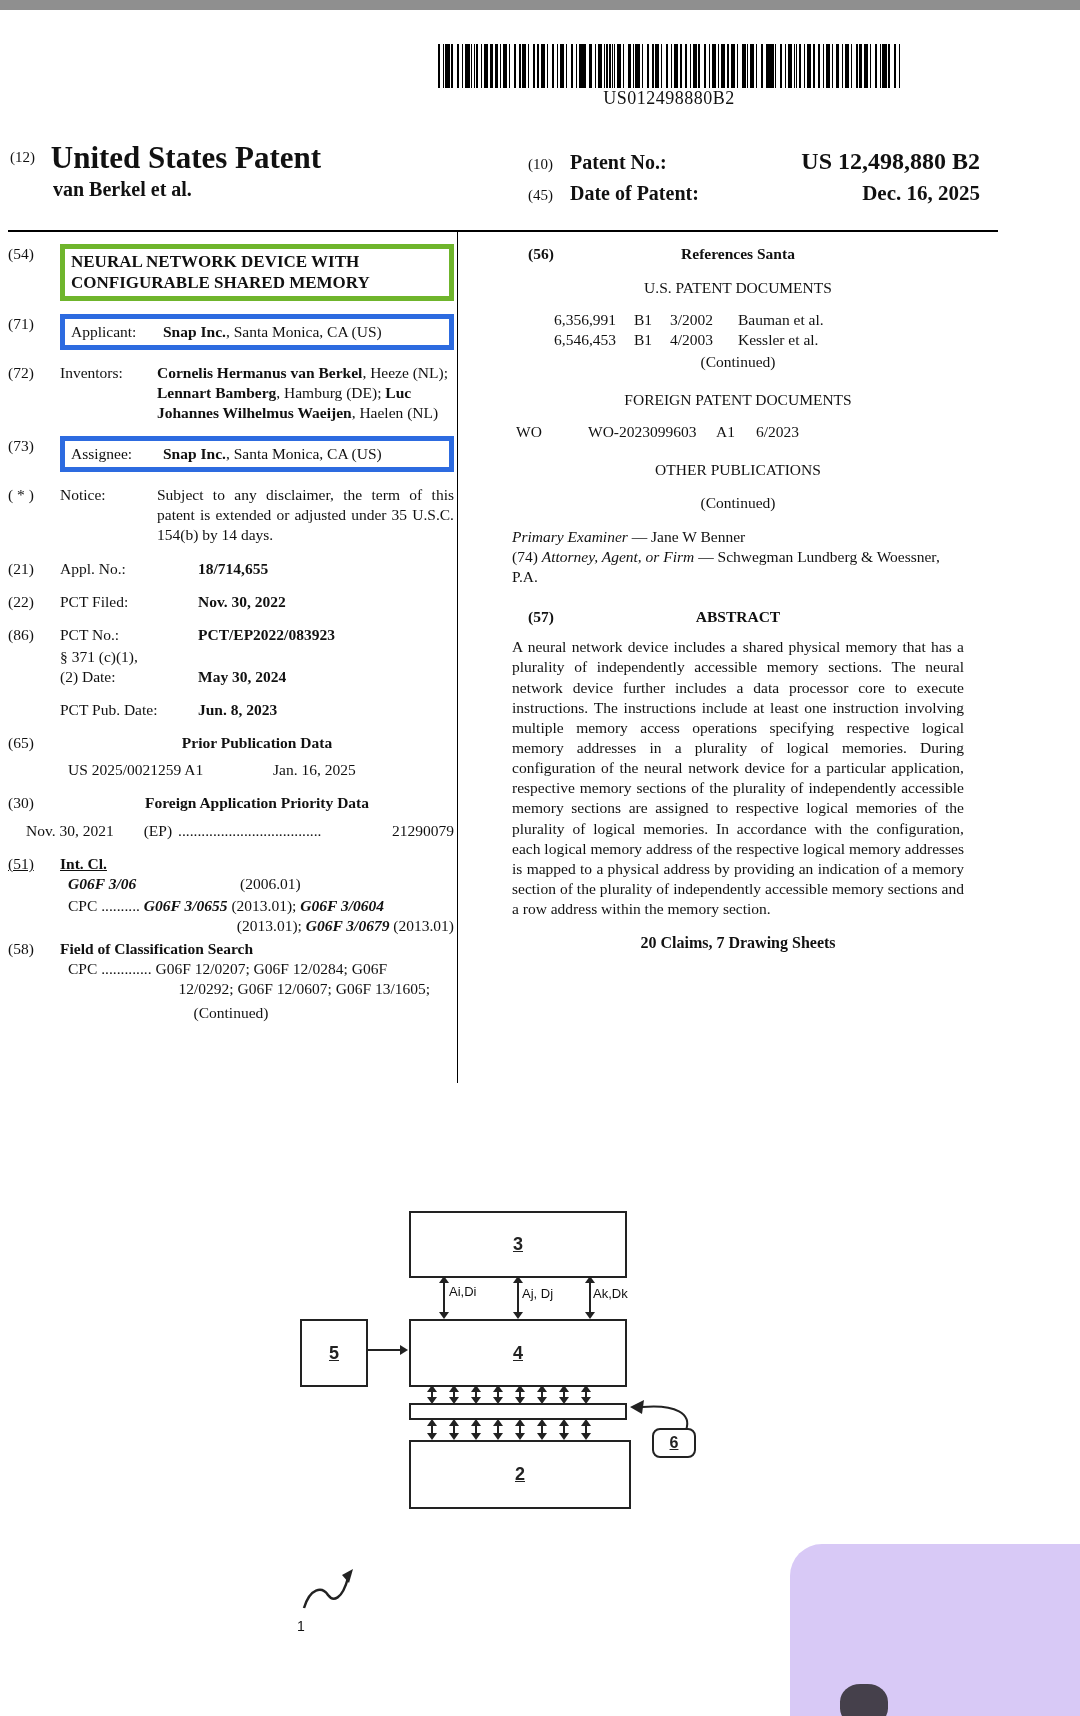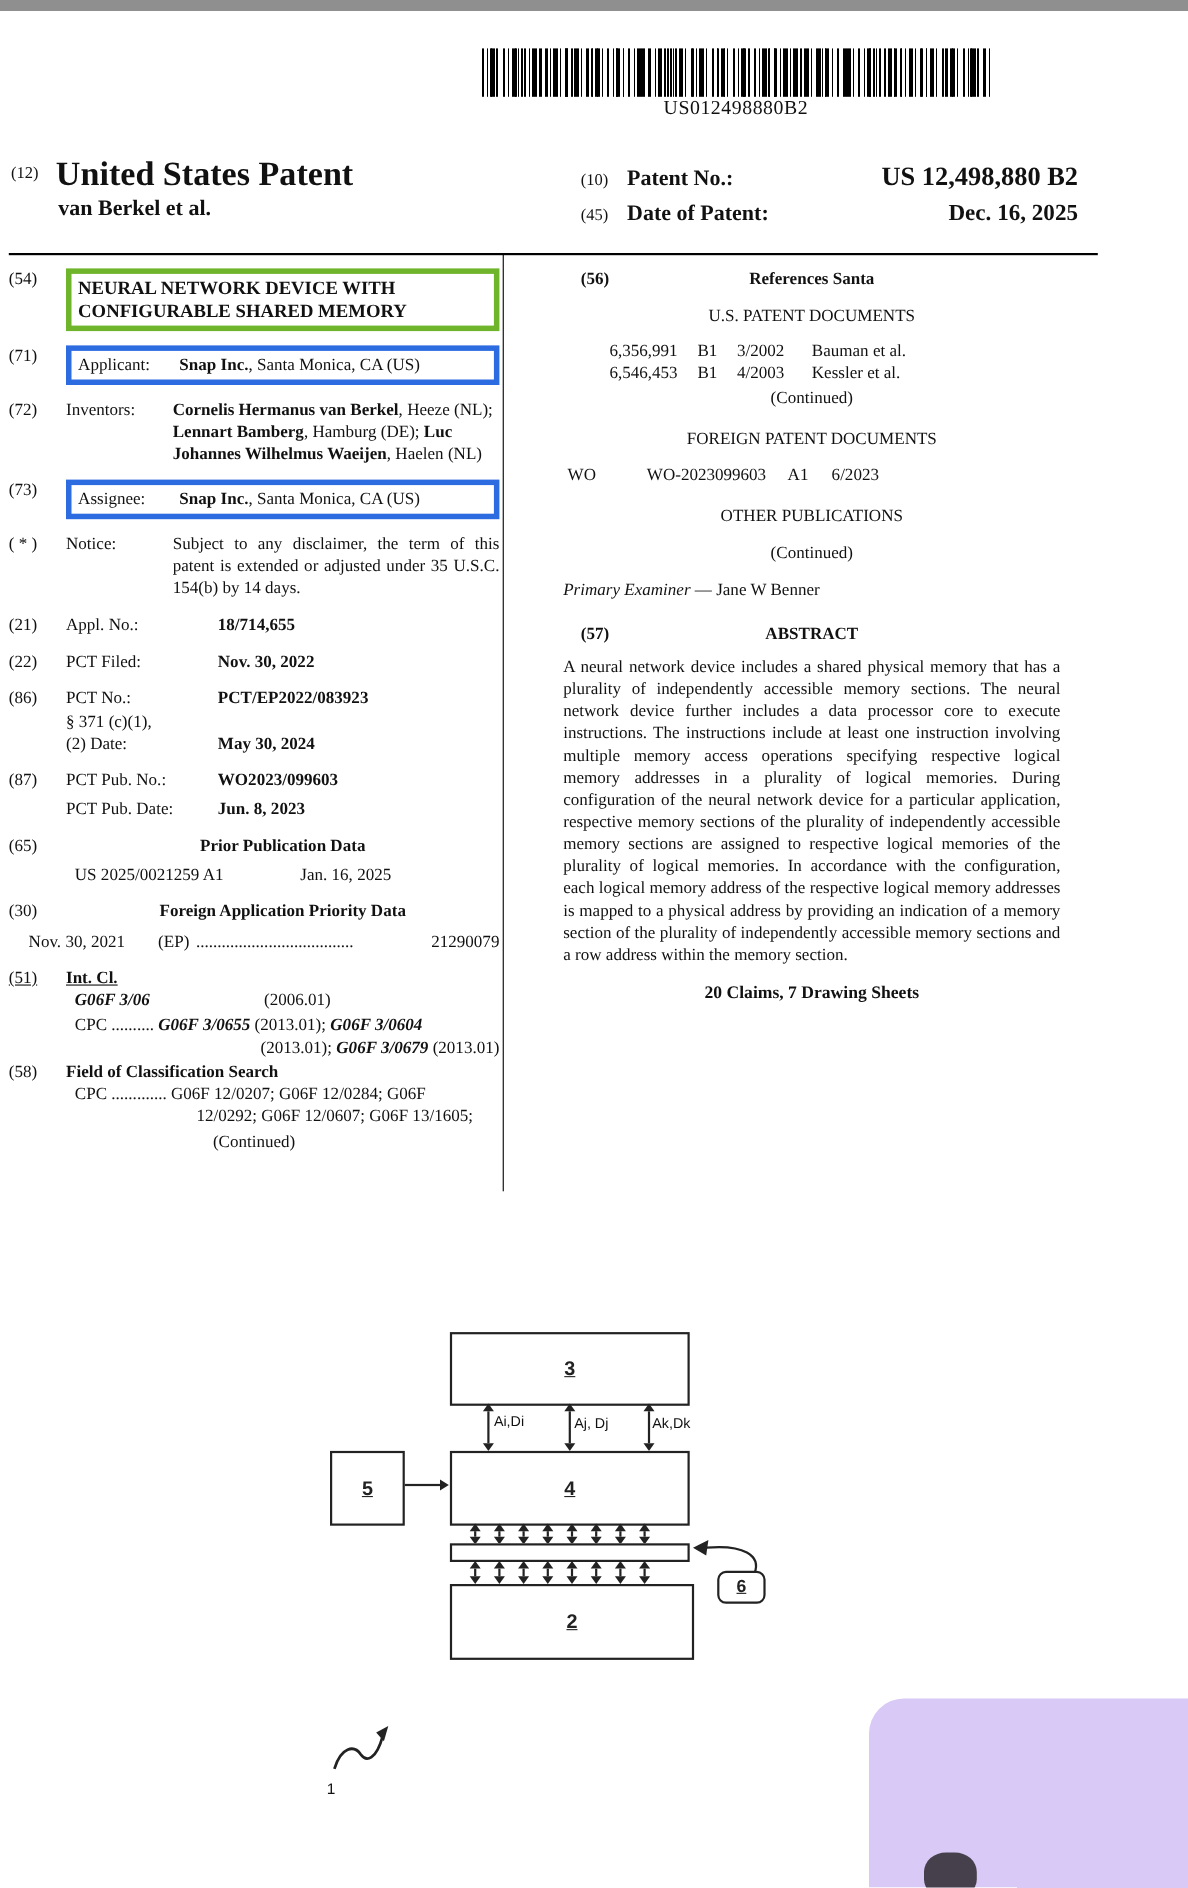--- a/index.html
+++ b/index.html
@@ -168,25 +168,20 @@
     <span></span>
     <span>§ 371 (c)(1),</span>
     <span></span>
   </div>
   <div class="entry gB">
     <span></span>
     <span>(2) Date:</span>
     <span class="b">May 30, 2024</span>
   </div>
 
-  <div class="entry gB" style="margin-bottom:6px;">
-    <span>(87)</span>
-    <span>PCT Pub. No.:</span>
-    <span class="b">WO2023/099603</span>
-  </div>
   <div class="entry gB">
     <span></span>
     <span>PCT Pub. Date:</span>
     <span class="b">Jun. 8, 2023</span>
   </div>
 
   <div class="entry gA" style="margin-bottom:6px;">
     <span>(65)</span>
     <span class="head-center">Prior Publication Data</span>
   </div>
@@ -273,20 +268,21 @@
     <span>WO</span>
     <span>WO-2023099603</span>
     <span>A1</span>
     <span>6/2023</span>
   </div>
 
   <div class="rc-subhead" style="margin-top:18px;">OTHER PUBLICATIONS</div>
   <div class="rc-cont">(Continued)</div>
 
   <div class="rc-line"><span class="it">Primary Examiner</span><span> — </span><span>Jane W Benner</span></div>
+  <div><span>(74) </span><span class="it">Attorney, Agent, or Firm</span><span> — </span><span>Schwegman Lundberg &amp; Woessner, P.A.</span></div>
 
   <div class="rc-headrow" style="margin-top:20px;margin-bottom:8px;">
     <span class="rc-tag">(57)</span>
     <div class="rc-head">ABSTRACT</div>
   </div>
   <div class="rc-para">A neural network device includes a shared physical memory that has a plurality of independently accessible memory sections. The neural network device further includes a data processor core to execute instructions. The instructions include at least one instruction involving multiple memory access operations specifying respective logical memory addresses in a plurality of logical memories. During configuration of the neural network device for a particular application, respective memory sections of the plurality of independently accessible memory sections are assigned to respective logical memories of the plurality of logical memories. In accordance with the configuration, each logical memory address of the respective logical memory addresses is mapped to a physical address by providing an indication of a memory section of the plurality of independently accessible memory sections and a row address within the memory section.</div>
   <div class="claims">20 Claims, 7 Drawing Sheets</div>
 </div>
 
 <div class="figure">

